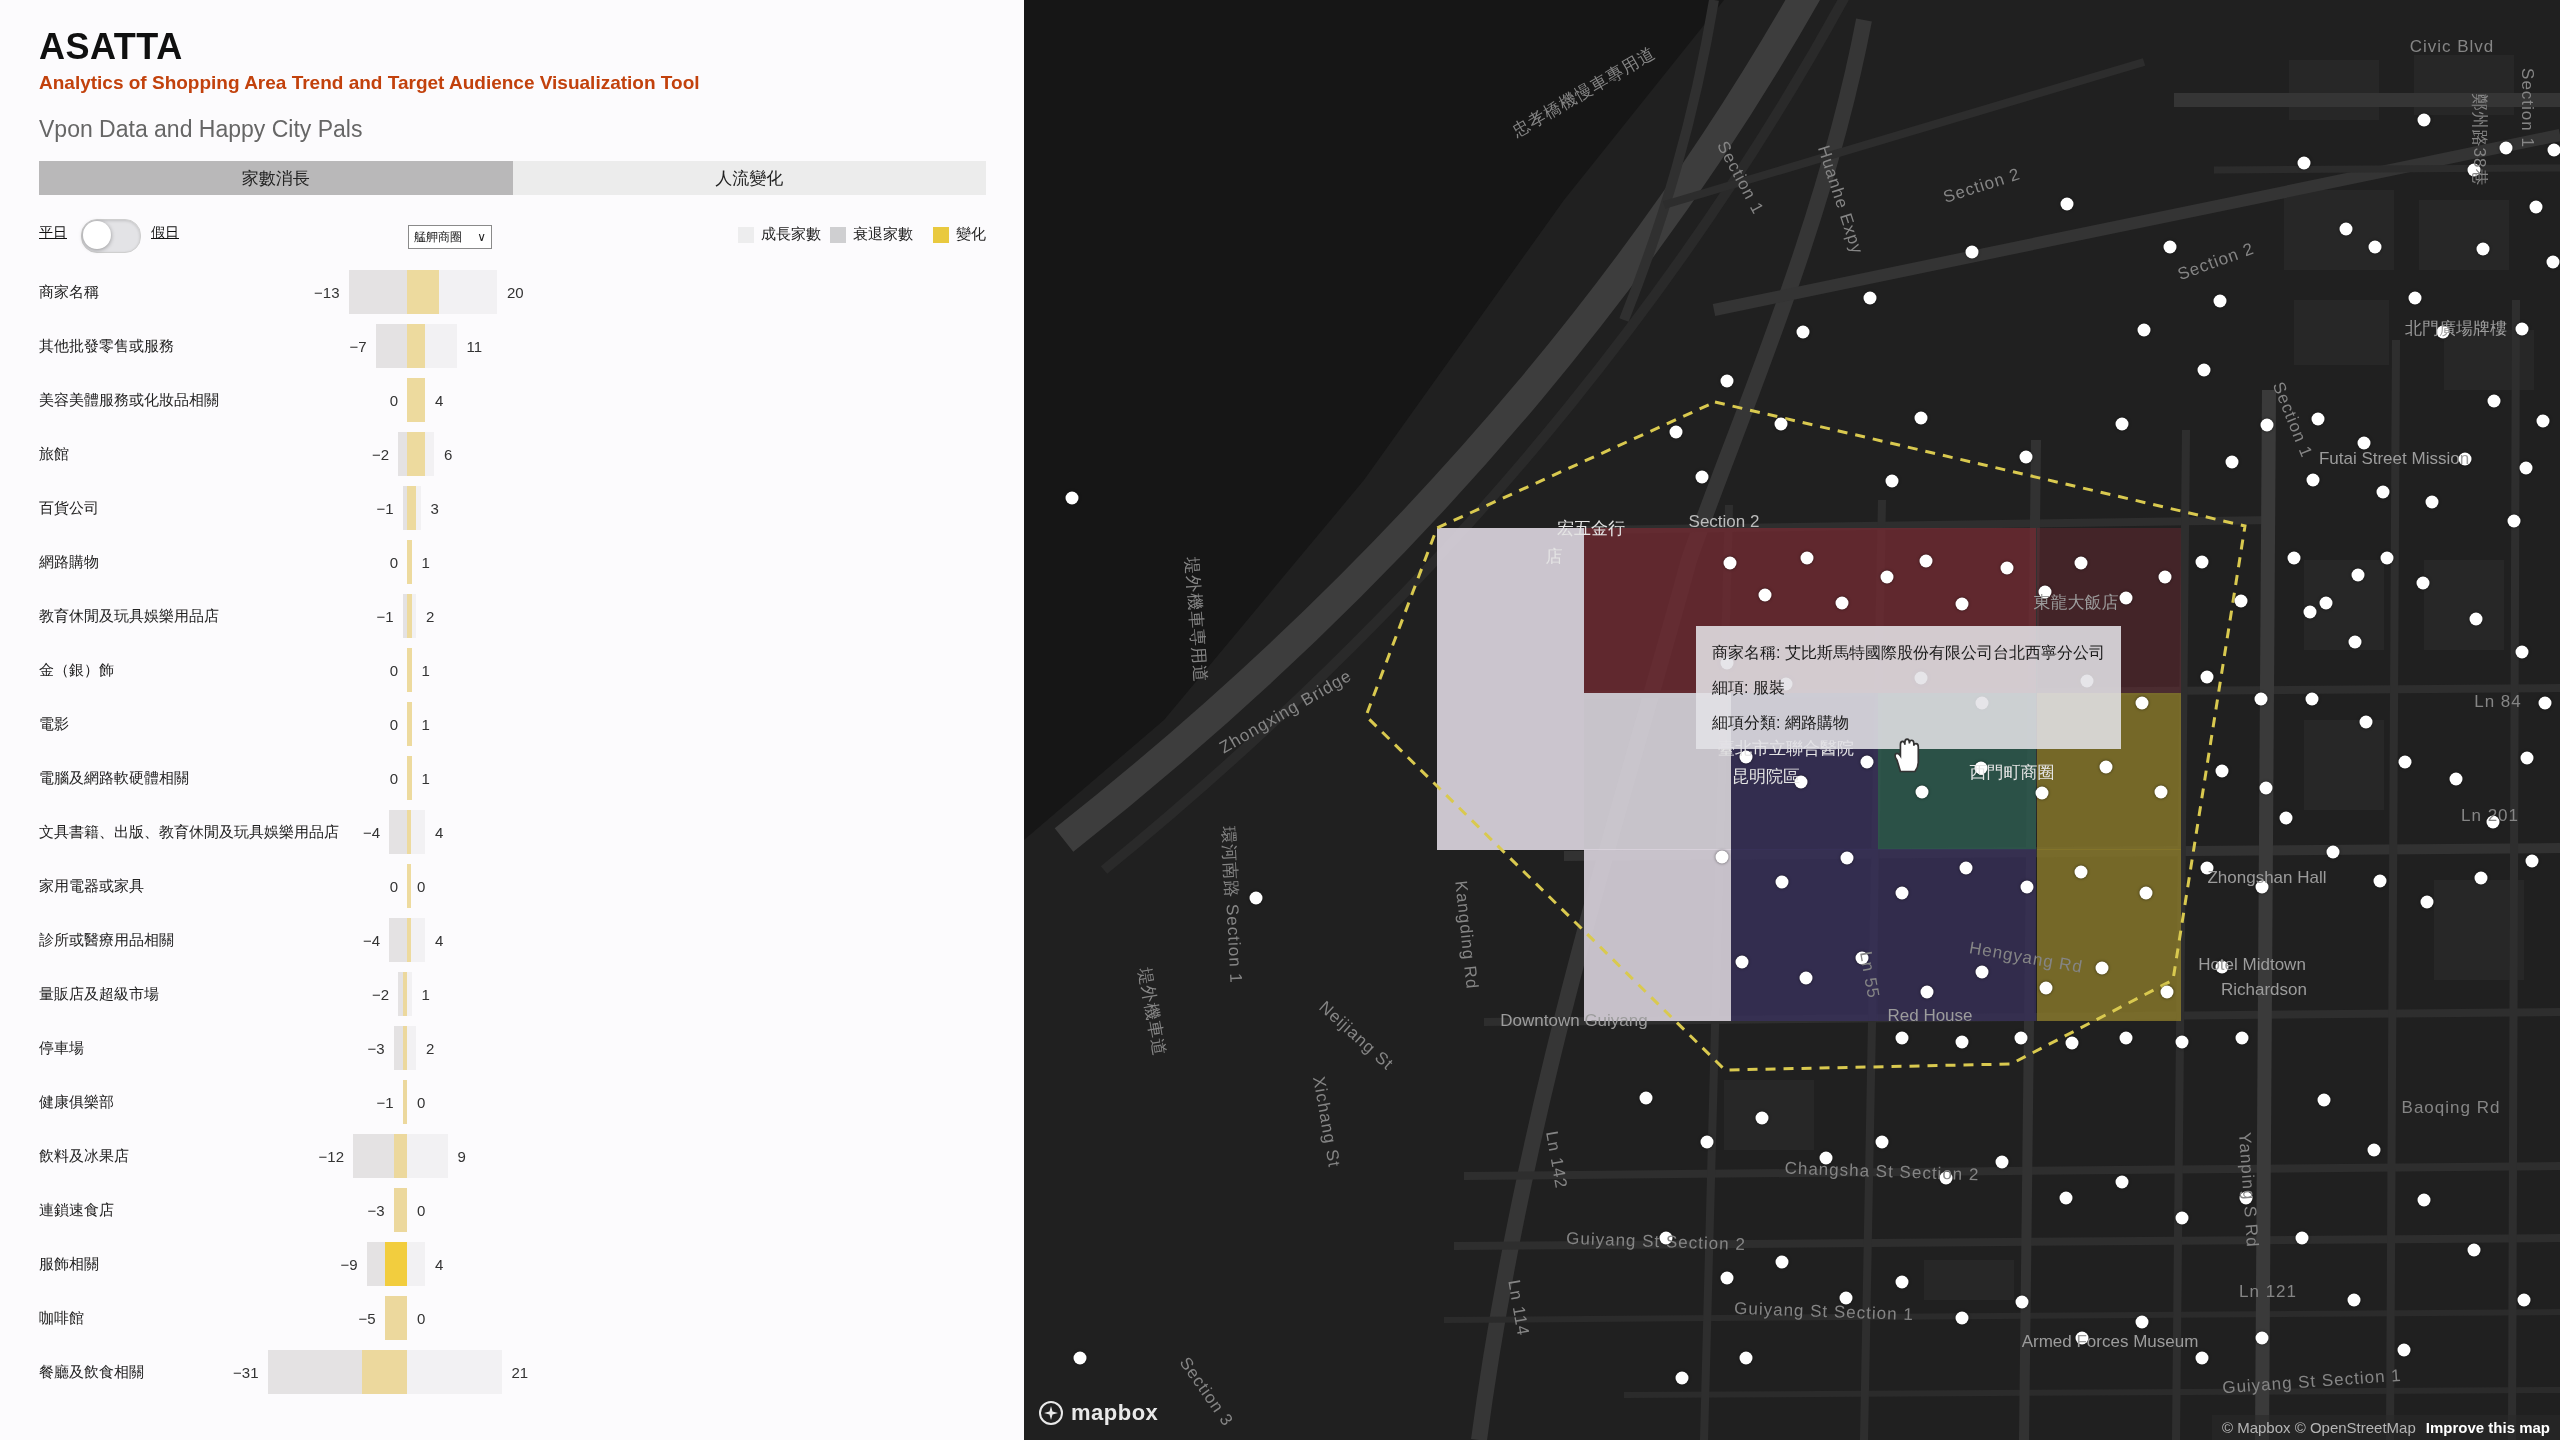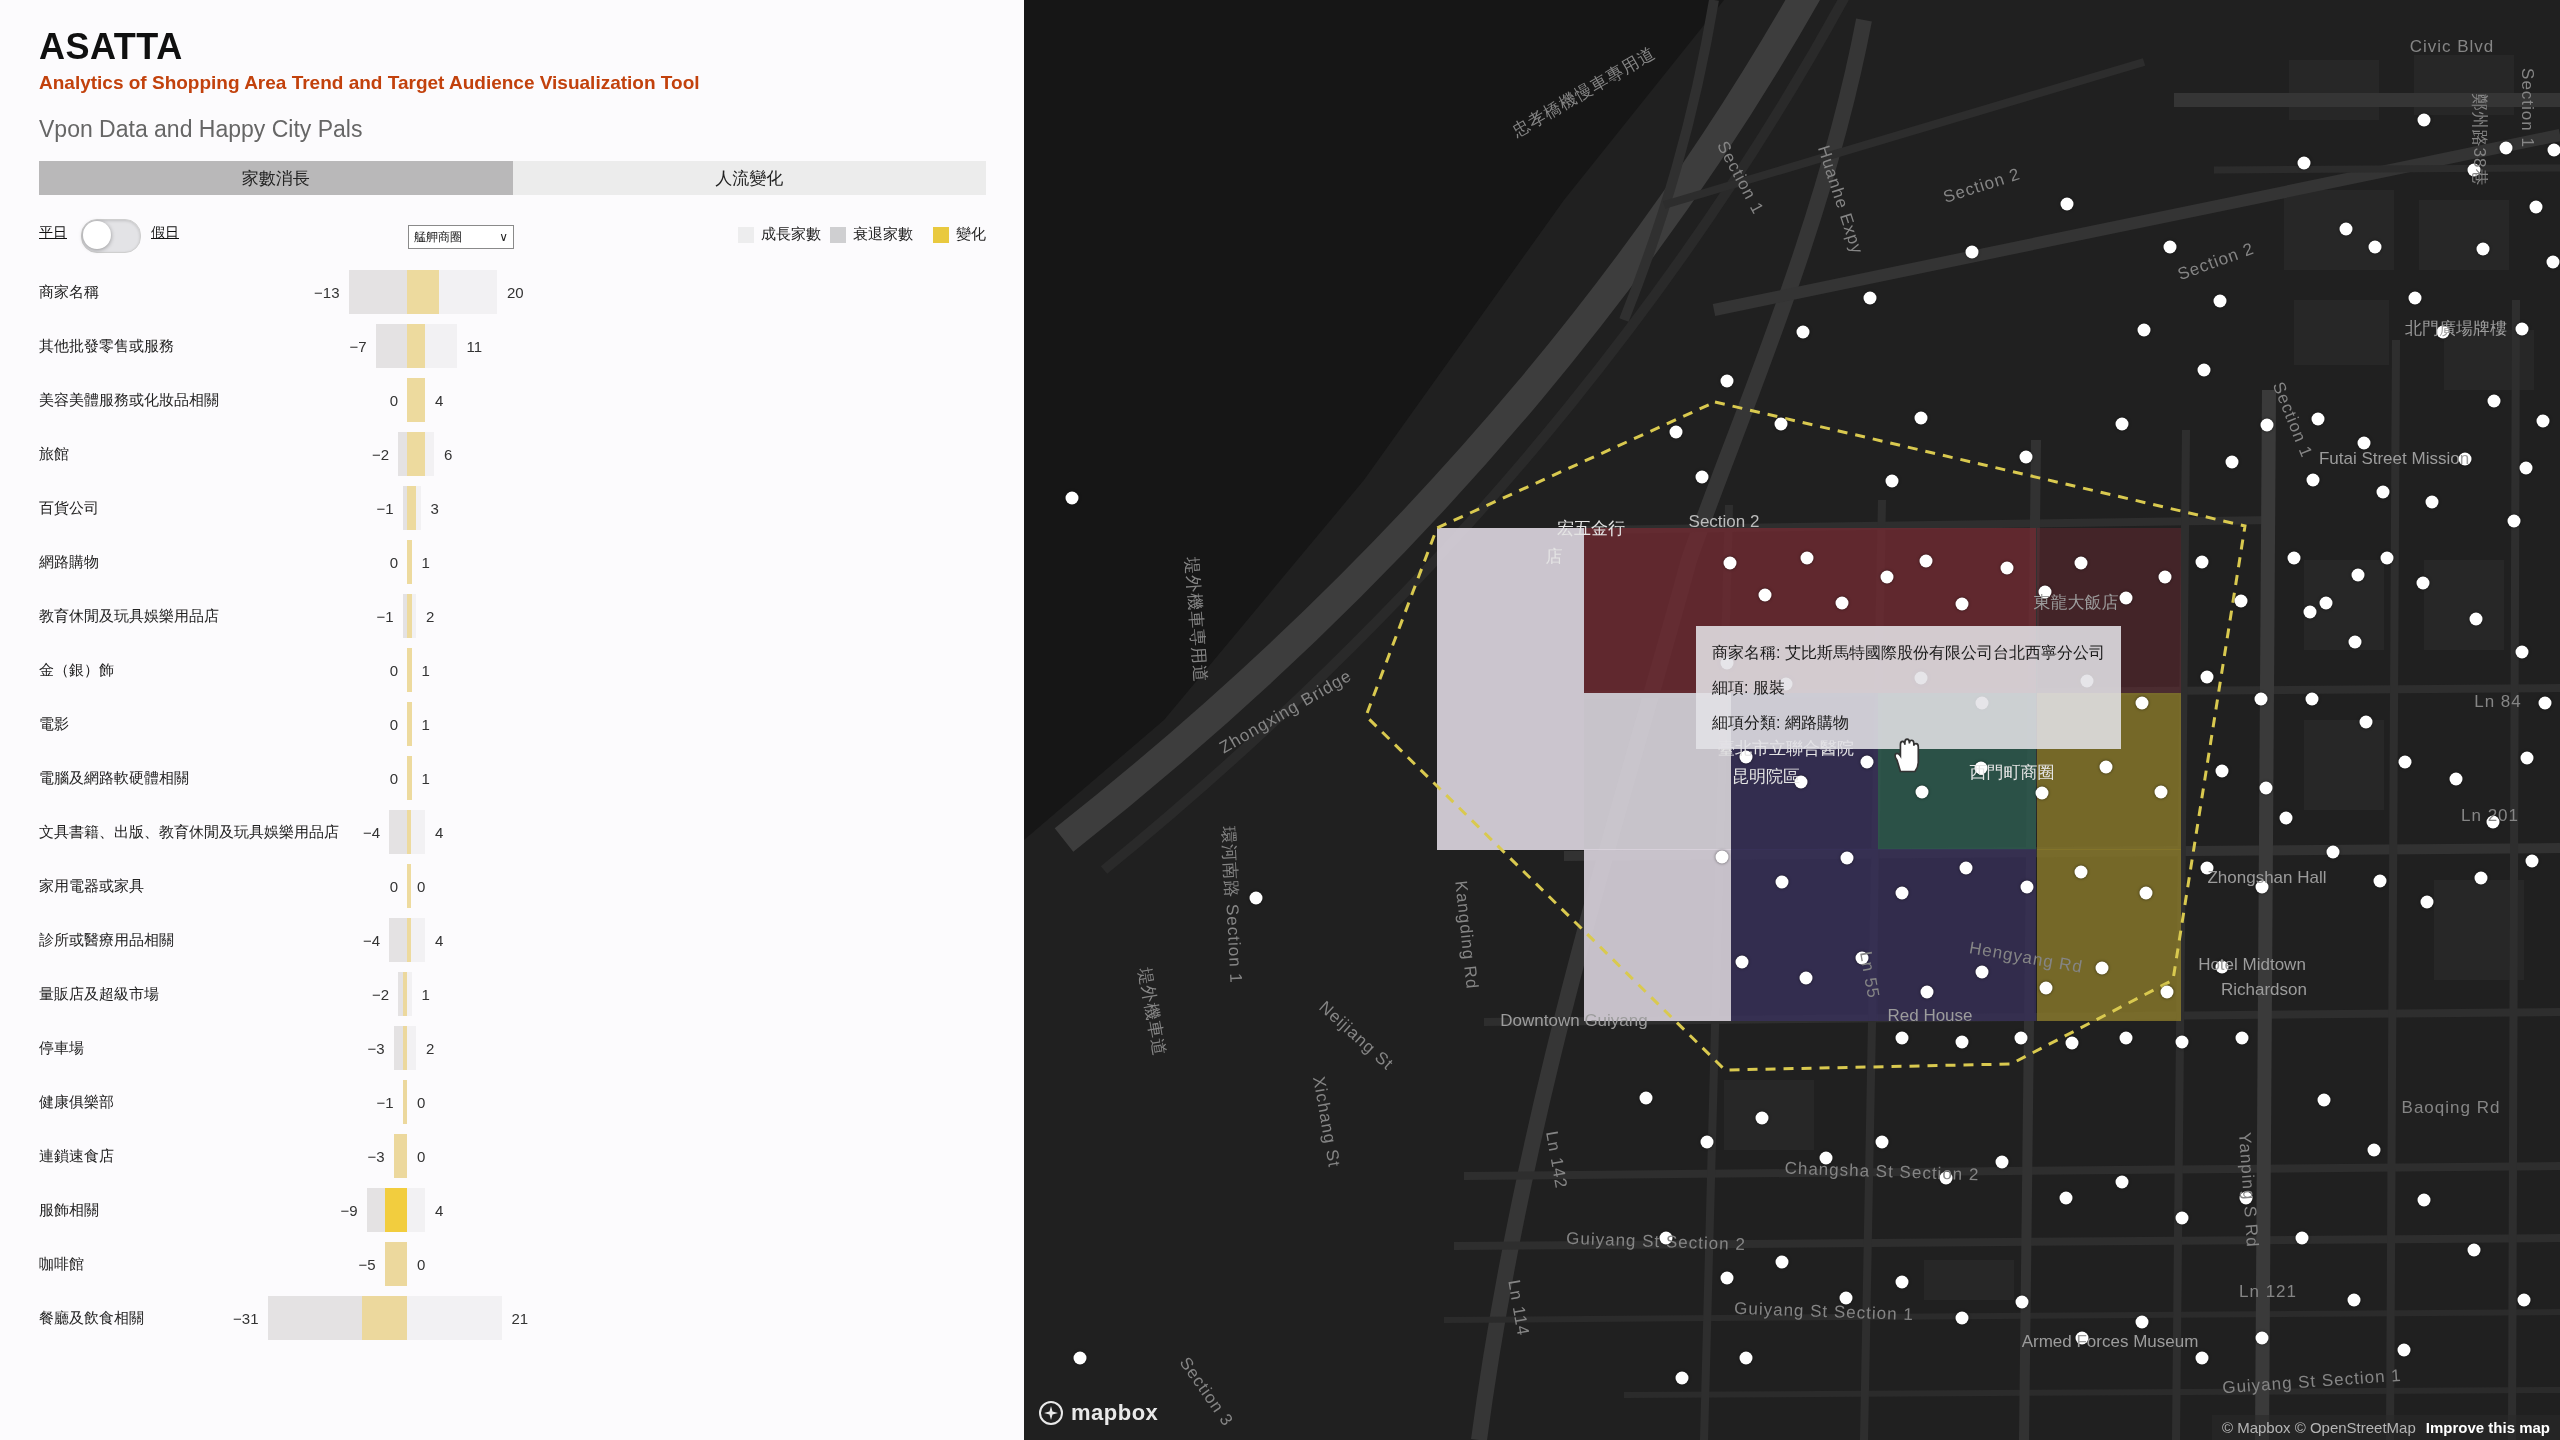--- a/index.html
+++ b/index.html
@@ -16,21 +16,21 @@
   .tabs{display:flex;margin-top:18px;height:34px;width:947px;}
   .tab{flex:1;display:flex;align-items:center;justify-content:center;font-size:17px;color:#222;
        background:#ececec;cursor:pointer;}
   .tab.active{background:#b9b8b9;}
   .controls{position:relative;margin-top:22px;height:40px;width:947px;}
   .ctl-label{position:absolute;top:7px;font-size:14px;color:#111;text-decoration:underline;}
   .switch{position:absolute;left:42px;top:2px;width:58px;height:32px;border-radius:16px;
           background:#e3e3e6;border:1px solid #cfcfcf;box-shadow:inset 0 1px 3px rgba(0,0,0,.15);cursor:pointer;}
   .knob{position:absolute;left:1px;top:1px;width:28px;height:28px;border-radius:50%;background:#fff;
         box-shadow:0 1px 4px rgba(0,0,0,.35);}
-  .area-select{position:absolute;left:369px;top:8px;width:106px;height:24px;border:1px solid #8a8a8a;
+  .area-select{position:absolute;left:369px;top:8px;width:84px;height:24px;border:1px solid #8a8a8a;
         background:#fff;display:flex;align-items:center;justify-content:space-between;
         padding:0 5px;font-size:12px;color:#222;cursor:pointer;box-sizing:border-box;}
   .legend{position:absolute;top:8px;left:0;width:947px;height:24px;}
   .lg-item{position:absolute;display:flex;align-items:center;gap:7px;}
   .lg-sq{width:16px;height:16px;}
   .lg-label{font-size:15px;color:#222;}
 
   .rows{margin-top:8px;position:relative;}
   .crow{position:relative;height:54px;}
   .cat{position:absolute;left:0;top:50%;transform:translateY(-50%);font-size:15px;color:#222;white-space:nowrap;}
@@ -231,20 +231,28 @@
             <span class="val nval" style="left:345.5px">−3</span>
             <span class="val pval" style="left:387px">2</span>
           </div>
           <div class="crow">
             <span class="cat">健康俱樂部</span>
             <div class="bar neg" style="left:363.5px;width:4.5px"></div>
             <div class="bar pos" style="left:368px;width:0px"></div>
             <div class="bar chg" style="left:363.5px;width:4.5px"></div>
             <span class="val nval" style="left:354.5px">−1</span>
             <span class="val pval" style="left:378px">0</span>
+          </div>
+          <div class="crow">
+            <span class="cat">飲料及冰果店</span>
+            <div class="bar neg" style="left:314px;width:54px"></div>
+            <div class="bar pos" style="left:368px;width:40.5px"></div>
+            <div class="bar chg" style="left:354.5px;width:13.5px"></div>
+            <span class="val nval" style="left:305px">−12</span>
+            <span class="val pval" style="left:418.5px">9</span>
           </div>
           <div class="crow">
             <span class="cat">連鎖速食店</span>
             <div class="bar neg" style="left:354.5px;width:13.5px"></div>
             <div class="bar pos" style="left:368px;width:0px"></div>
             <div class="bar chg" style="left:354.5px;width:13.5px"></div>
             <span class="val nval" style="left:345.5px">−3</span>
             <span class="val pval" style="left:378px">0</span>
           </div>
           <div class="crow">

